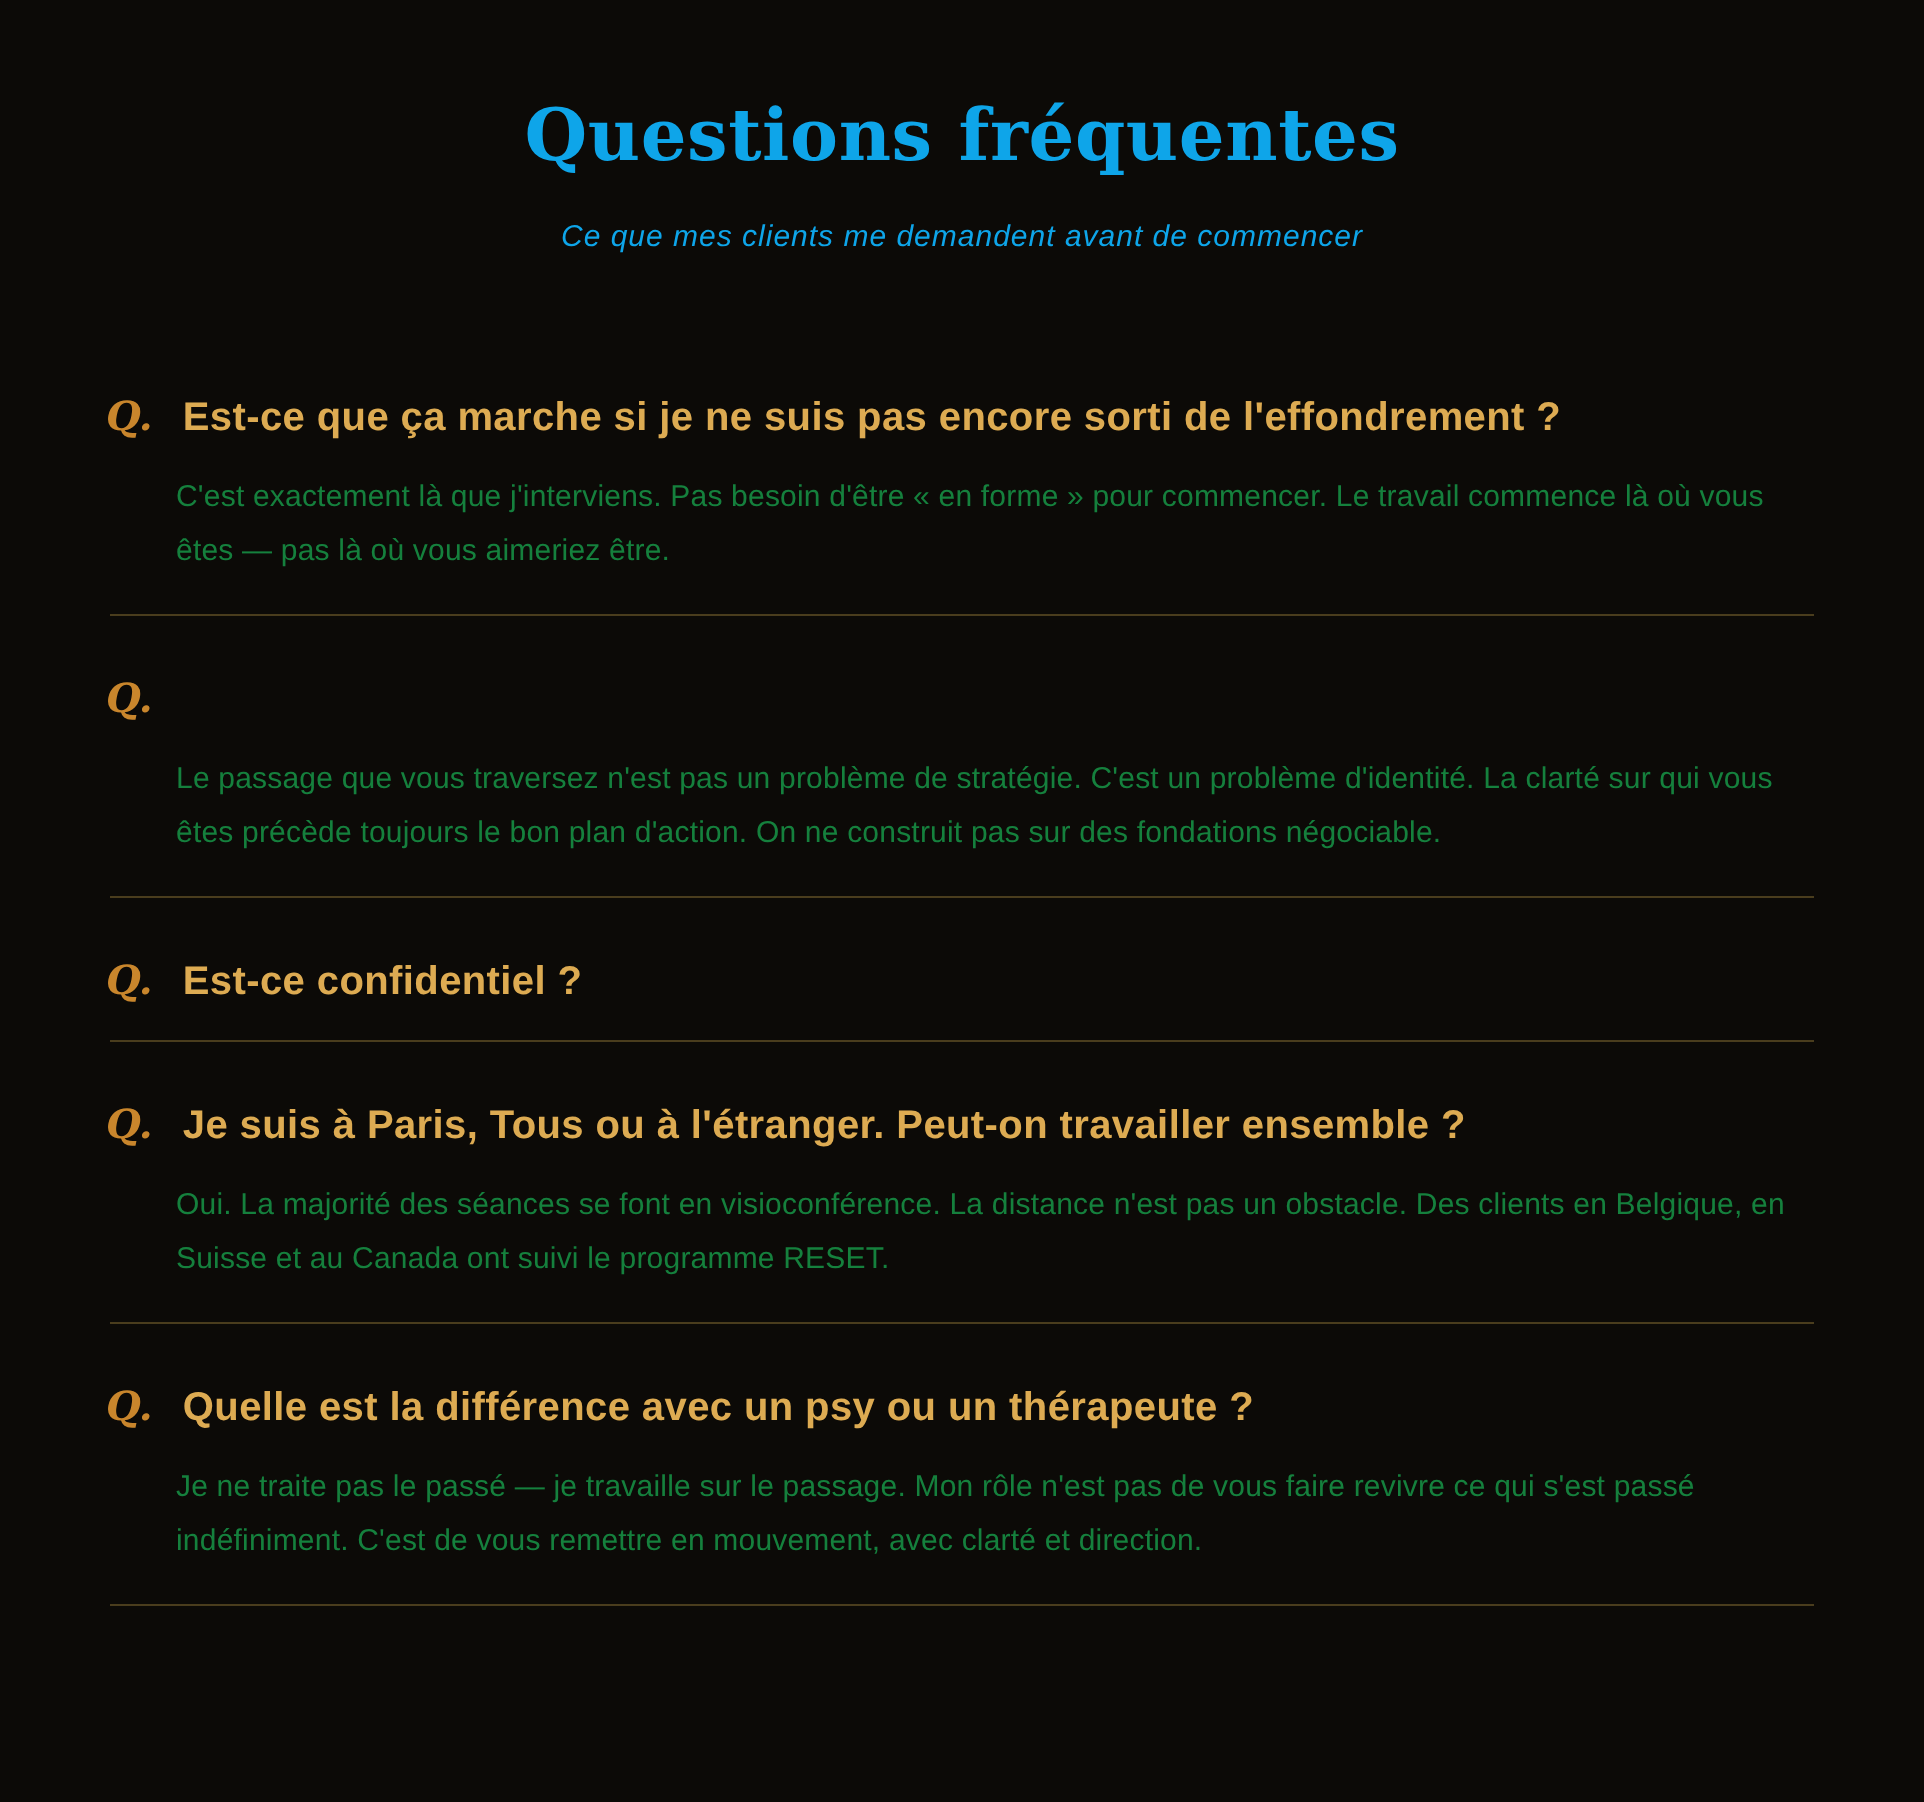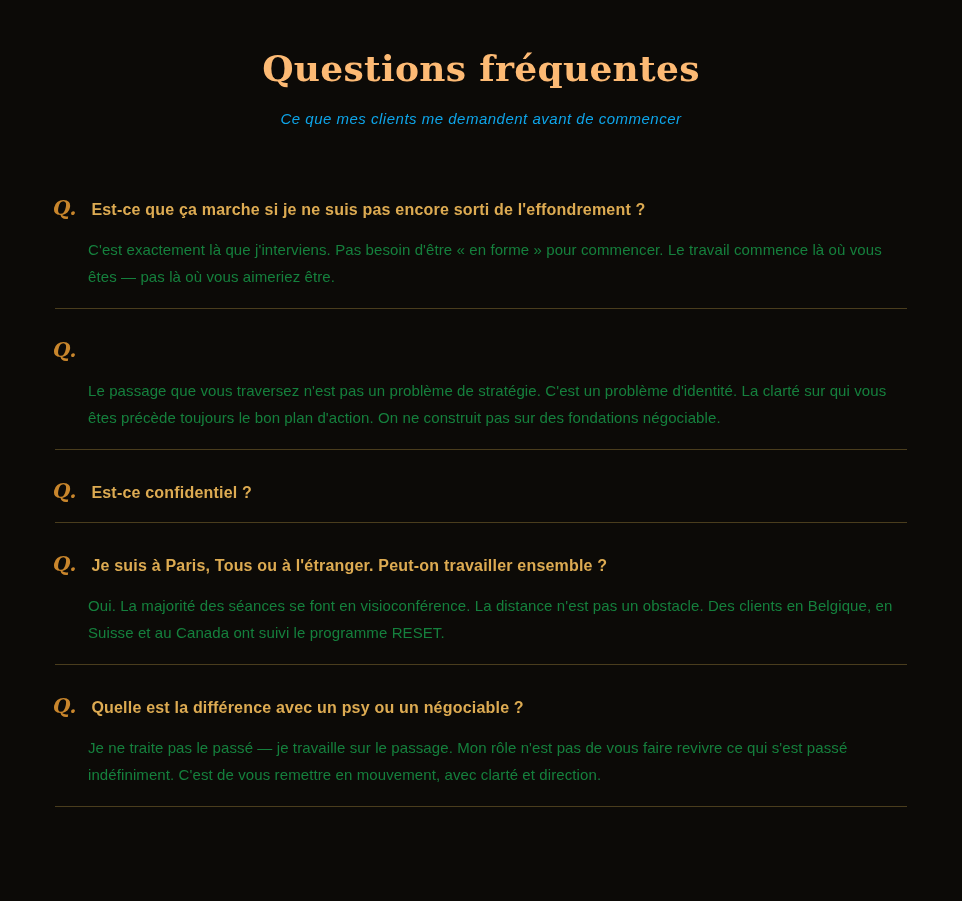--- a/index.html
+++ b/index.html
@@ -18,21 +18,21 @@
     width: 852px;
     margin: 0 auto;
     padding-top: 46px;
   }
   .title {
     font-family: "DejaVu Serif", "Liberation Serif", serif;
     font-weight: 700;
     font-size: 36px;
     line-height: 44px;
     letter-spacing: 0.3px;
-    color: #fdba74;
+    color: #0ea5e9;
     text-align: center;
     margin: 0;
   }
   .subtitle {
     font-family: "Liberation Sans", sans-serif;
     font-style: italic;
     font-size: 15px;
     line-height: 22px;
     letter-spacing: 0.5px;
     color: #0ea5e9;
@@ -57,21 +57,21 @@
     font-family: "DejaVu Serif", "Liberation Serif", serif;
     font-style: italic;
     font-weight: 700;
     font-size: 20px;
     color: #c9862c;
     flex: 0 0 auto;
   }
   .q-text {
     font-family: "Liberation Sans", sans-serif;
     font-weight: 700;
-    font-size: 16px;
+    font-size: 20px;
     line-height: 22px;
     letter-spacing: 0.2px;
     color: #ddab52;
     margin: 0;
     text-align: right;
   }
   .a-text {
     font-family: "Liberation Sans", sans-serif;
     font-size: 15px;
     line-height: 27px;
@@ -119,20 +119,20 @@
         <div class="faq-q-row">
           <span class="q-mark">Q.</span>
           <h3 class="q-text">Je suis à Paris, Tous ou à l'étranger. Peut-on travailler ensemble ?</h3>
         </div>
         <p class="a-text">Oui. La majorité des séances se font en visioconférence. La distance n'est pas un obstacle. Des clients en Belgique, en Suisse et au Canada ont suivi le programme RESET.</p>
       </div>
 
       <div class="faq-item">
         <div class="faq-q-row">
           <span class="q-mark">Q.</span>
-          <h3 class="q-text">Quelle est la différence avec un psy ou un négociable ?</h3>
+          <h3 class="q-text">Quelle est la différence avec un psy ou un thérapeute ?</h3>
         </div>
         <p class="a-text">Je ne traite pas le passé — je travaille sur le passage. Mon rôle n'est pas de vous faire revivre ce qui s'est passé indéfiniment. C'est de vous remettre en mouvement, avec clarté et direction.</p>
       </div>
 
     </div>
   </div>
 </div>
 
 </body></html>

